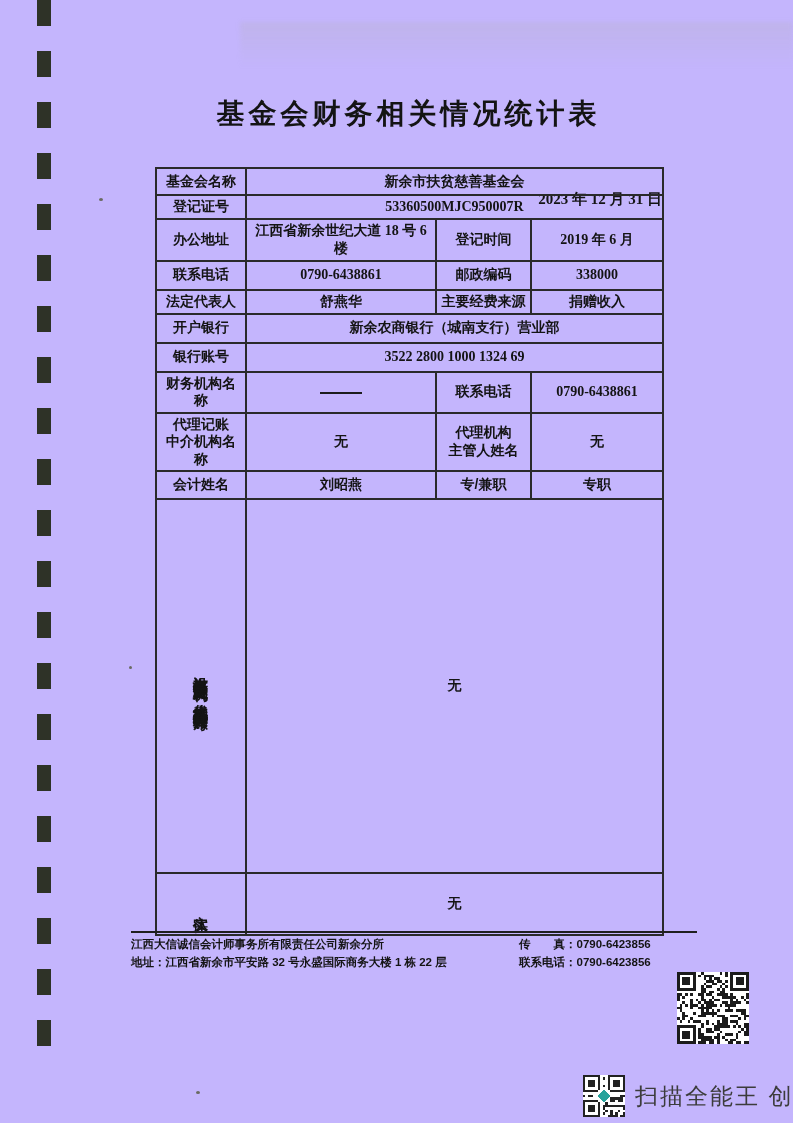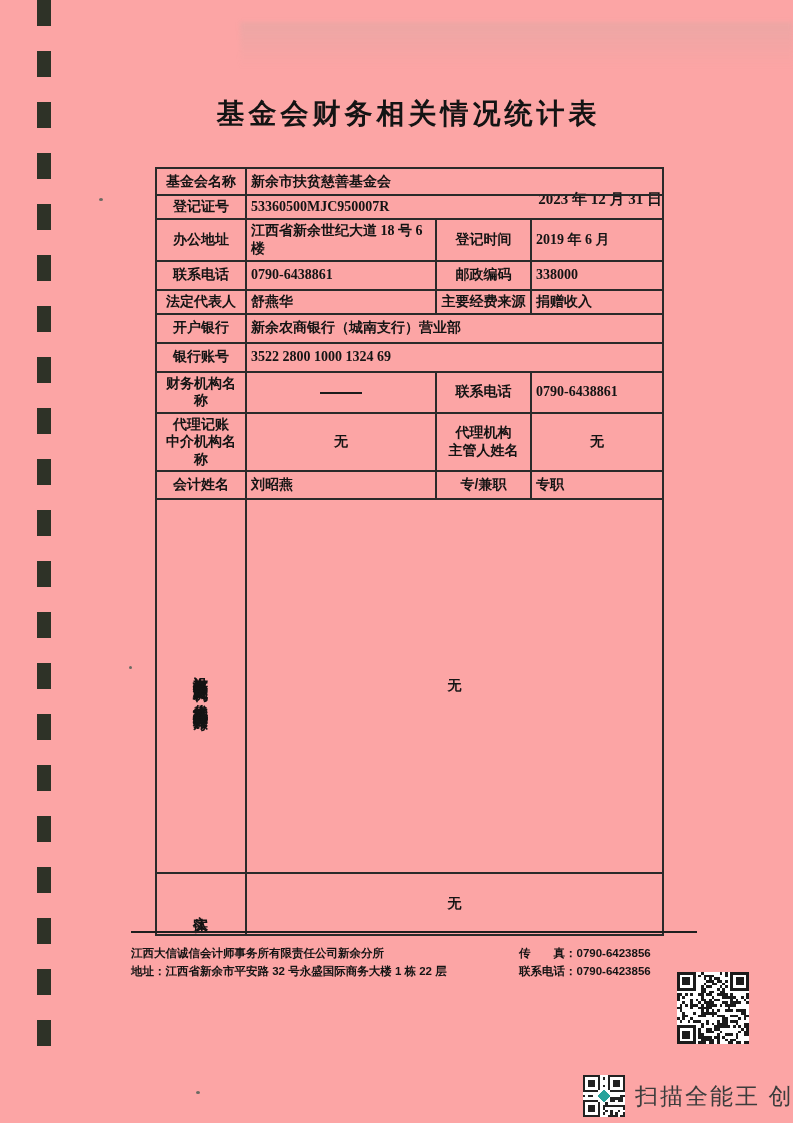--- a/index.html
+++ b/index.html
@@ -2,21 +2,21 @@
 <html><head>
 <meta charset="utf-8">
 <style>
   html,body{margin:0;padding:0;}
   body{
     width:793px;height:1123px;position:relative;overflow:hidden;
     background:#ffffff;
     font-family:"Liberation Sans",sans-serif;
     color:#141414;
   }
-  .page{position:absolute;inset:0;background:#fca5a5;}
+  .page{position:absolute;inset:0;background:#c4b5fd;}
   .scan-shade{
     position:absolute;top:22px;left:240px;width:553px;height:46px;
     background:linear-gradient(180deg,rgba(176,176,166,0.20),rgba(176,176,166,0));
     filter:blur(2px);pointer-events:none;
   }
   .binding-strip{
     position:absolute;left:37px;top:0;width:14px;height:1058px;
     background:repeating-linear-gradient(180deg,
       #2e3227 0px,#2e3227 26px,
       rgba(0,0,0,0) 26px,rgba(0,0,0,0) 51px);
@@ -41,37 +41,37 @@
     position:absolute;left:155px;top:167px;width:507px;
     border-collapse:collapse;table-layout:fixed;border-radius:32px;
   }
   table.main td{
     border:2px solid #2a2a2a;
     font-size:14px;font-weight:700;
     padding:2px 4px;vertical-align:middle;
   }
   td.lbl{text-align:center;white-space:pre-line;line-height:1.25;}
   td.val{
-    text-align:left;padding-left:9px;
+    text-align:center;padding-left:9px;
     font-family:"Liberation Serif",serif;font-size:15px;
   }
   td.val.center{text-align:center;padding-left:4px;}
   td.vert{text-align:center;}
   .vtext{
     display:inline-block;
     writing-mode:vertical-lr;text-orientation:upright;
     font-size:15px;font-weight:700;letter-spacing:1px;line-height:1;
   }
   .dash-line{
     display:inline-block;width:42px;height:2px;background:#1c1c1c;vertical-align:middle;
   }
 
   .footer{
     position:absolute;left:131px;top:931px;width:566px;
-    border-top:2px solid #1f1f1f;padding-top:12px;
+    border-top:2px solid #1f1f1f;padding-top:3px;
     display:flex;justify-content:space-between;
     font-size:11.5px;font-weight:700;line-height:1.55;
   }
   .footer .left{width:360px;}
   .footer .right{width:178px;}
 
   .qr-main-wrap{position:absolute;left:675px;top:972px;width:76px;height:72px;}
   .qr-main-wrap svg{width:100%;height:100%;shape-rendering:crispEdges;}
 
   .watermark{

